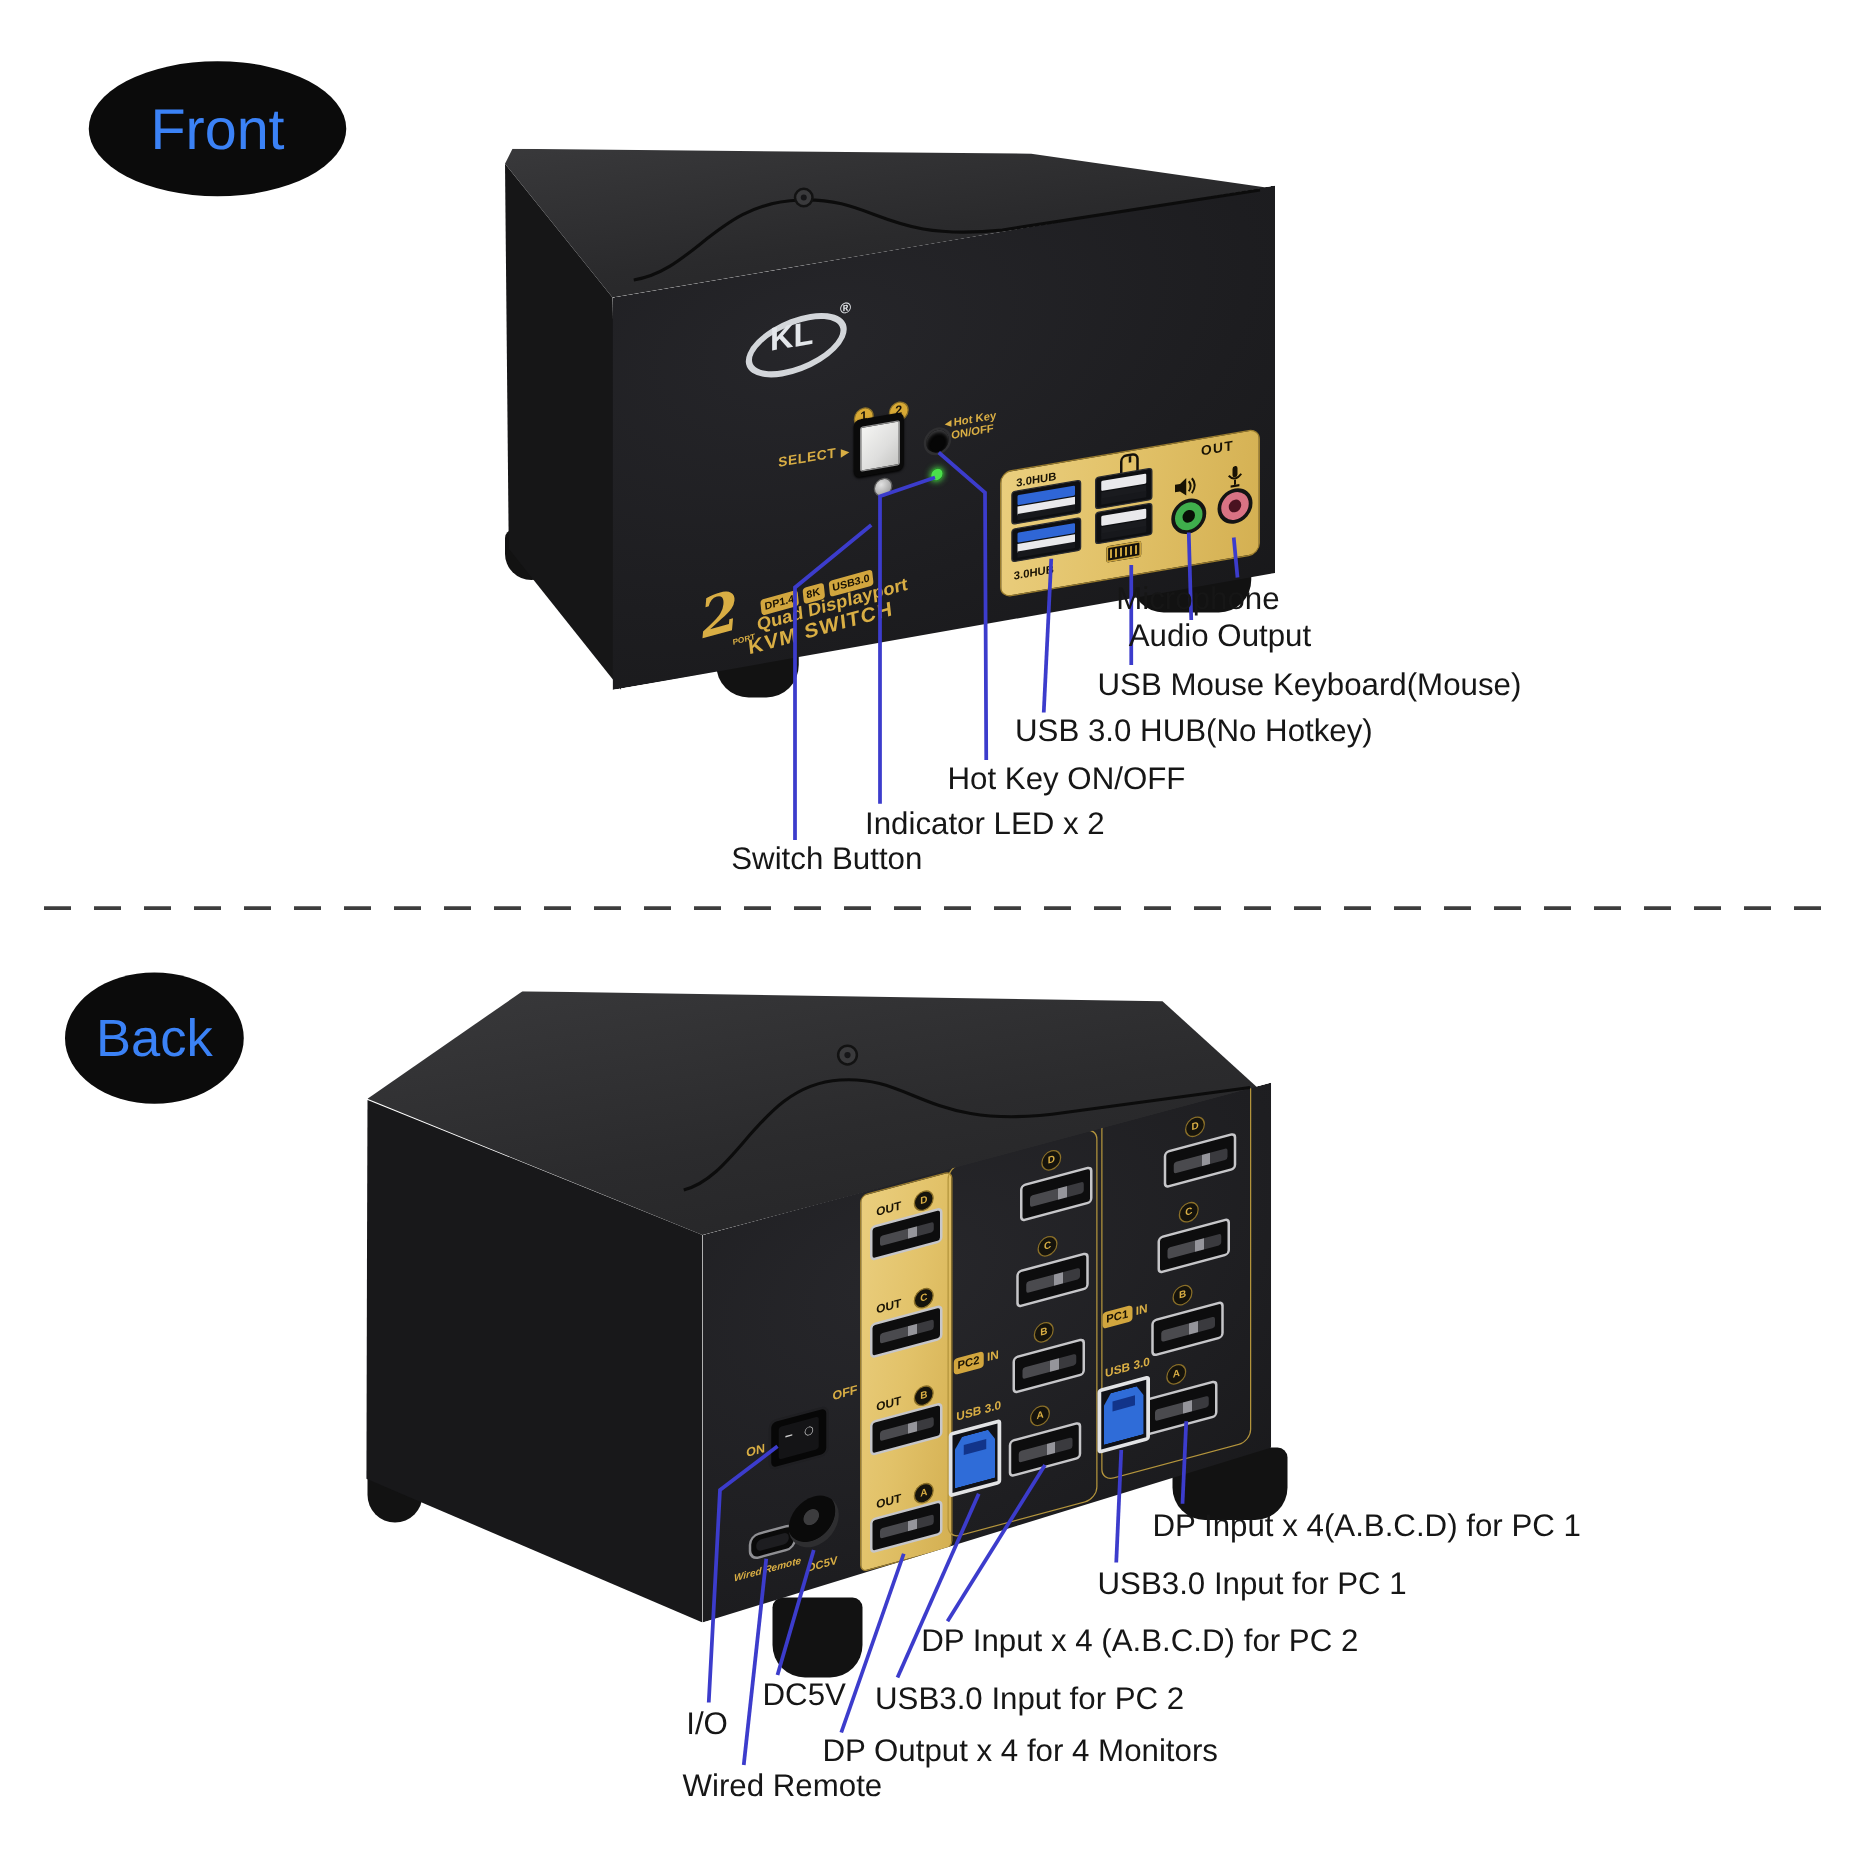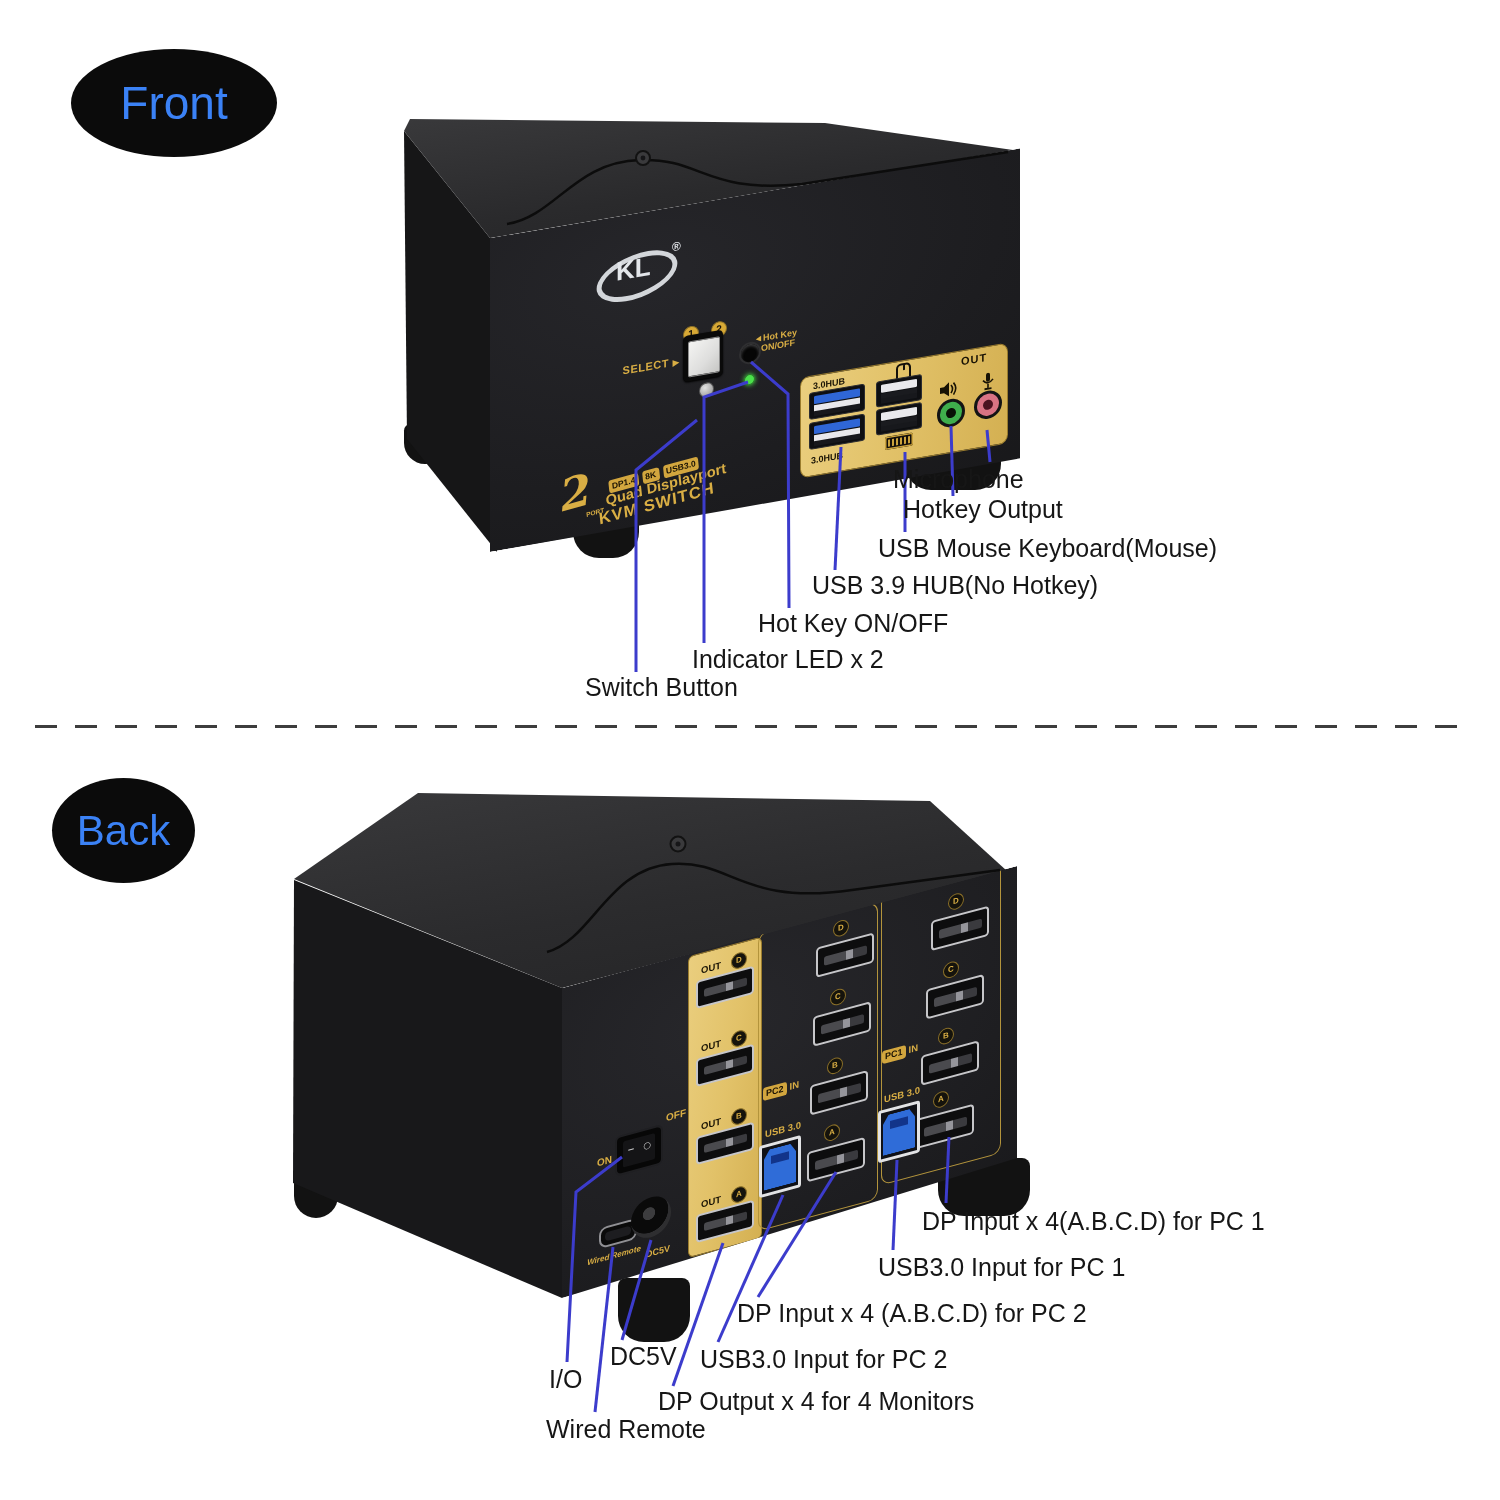--- a/index.html
+++ b/index.html
@@ -169,23 +169,23 @@
       <div class="abs" style="left:33px;top:30px;font:700 6.5px/1 'Liberation Sans',sans-serif;color:#d9ae44;">PORT</div>
       <div class="abs" style="left:58px;top:0;">
         <span class="gold-badge">DP1.4</span><span class="gold-badge">8K</span><span class="gold-badge">USB3.0</span>
       </div>
       <div class="abs goldtxt" style="left:44px;top:16px;width:140px;text-align:center;font-size:14.5px;">Quad Displayport</div>
       <div class="abs goldtxt" style="left:38px;top:31px;width:130px;text-align:center;font-size:16.5px;letter-spacing:1px;">KVM SWITCH</div>
     </div>
   </div>
 
   <div class="note" style="left:893px;top:456px;margin-top:10px;">Microphone</div>
-  <div class="note" style="left:903px;top:496px;">Hotkey Output</div>
+  <div class="note" style="left:903px;top:496px;">Audio Output</div>
   <div class="note" style="left:878px;top:535px;">USB Mouse Keyboard(Mouse)</div>
-  <div class="note" style="left:812px;top:572px;">USB 3.9 HUB(No Hotkey)</div>
+  <div class="note" style="left:812px;top:572px;">USB 3.0 HUB(No Hotkey)</div>
   <div class="note" style="left:758px;top:610px;">Hot Key ON/OFF</div>
   <div class="note" style="left:692px;top:646px;">Indicator LED x 2</div>
   <div class="note" style="left:585px;top:674px;">Switch Button</div>
 
   <div class="abs" style="left:35px;top:725px;width:1430px;height:3px;z-index:4;
        background:repeating-linear-gradient(90deg,#3d3d3d 0 22px,transparent 22px 40px);"></div>
 
   <div class="oval" style="left:52px;top:778px;width:143px;height:105px;font-size:42px;">
     <span>Back</span>
   </div>

